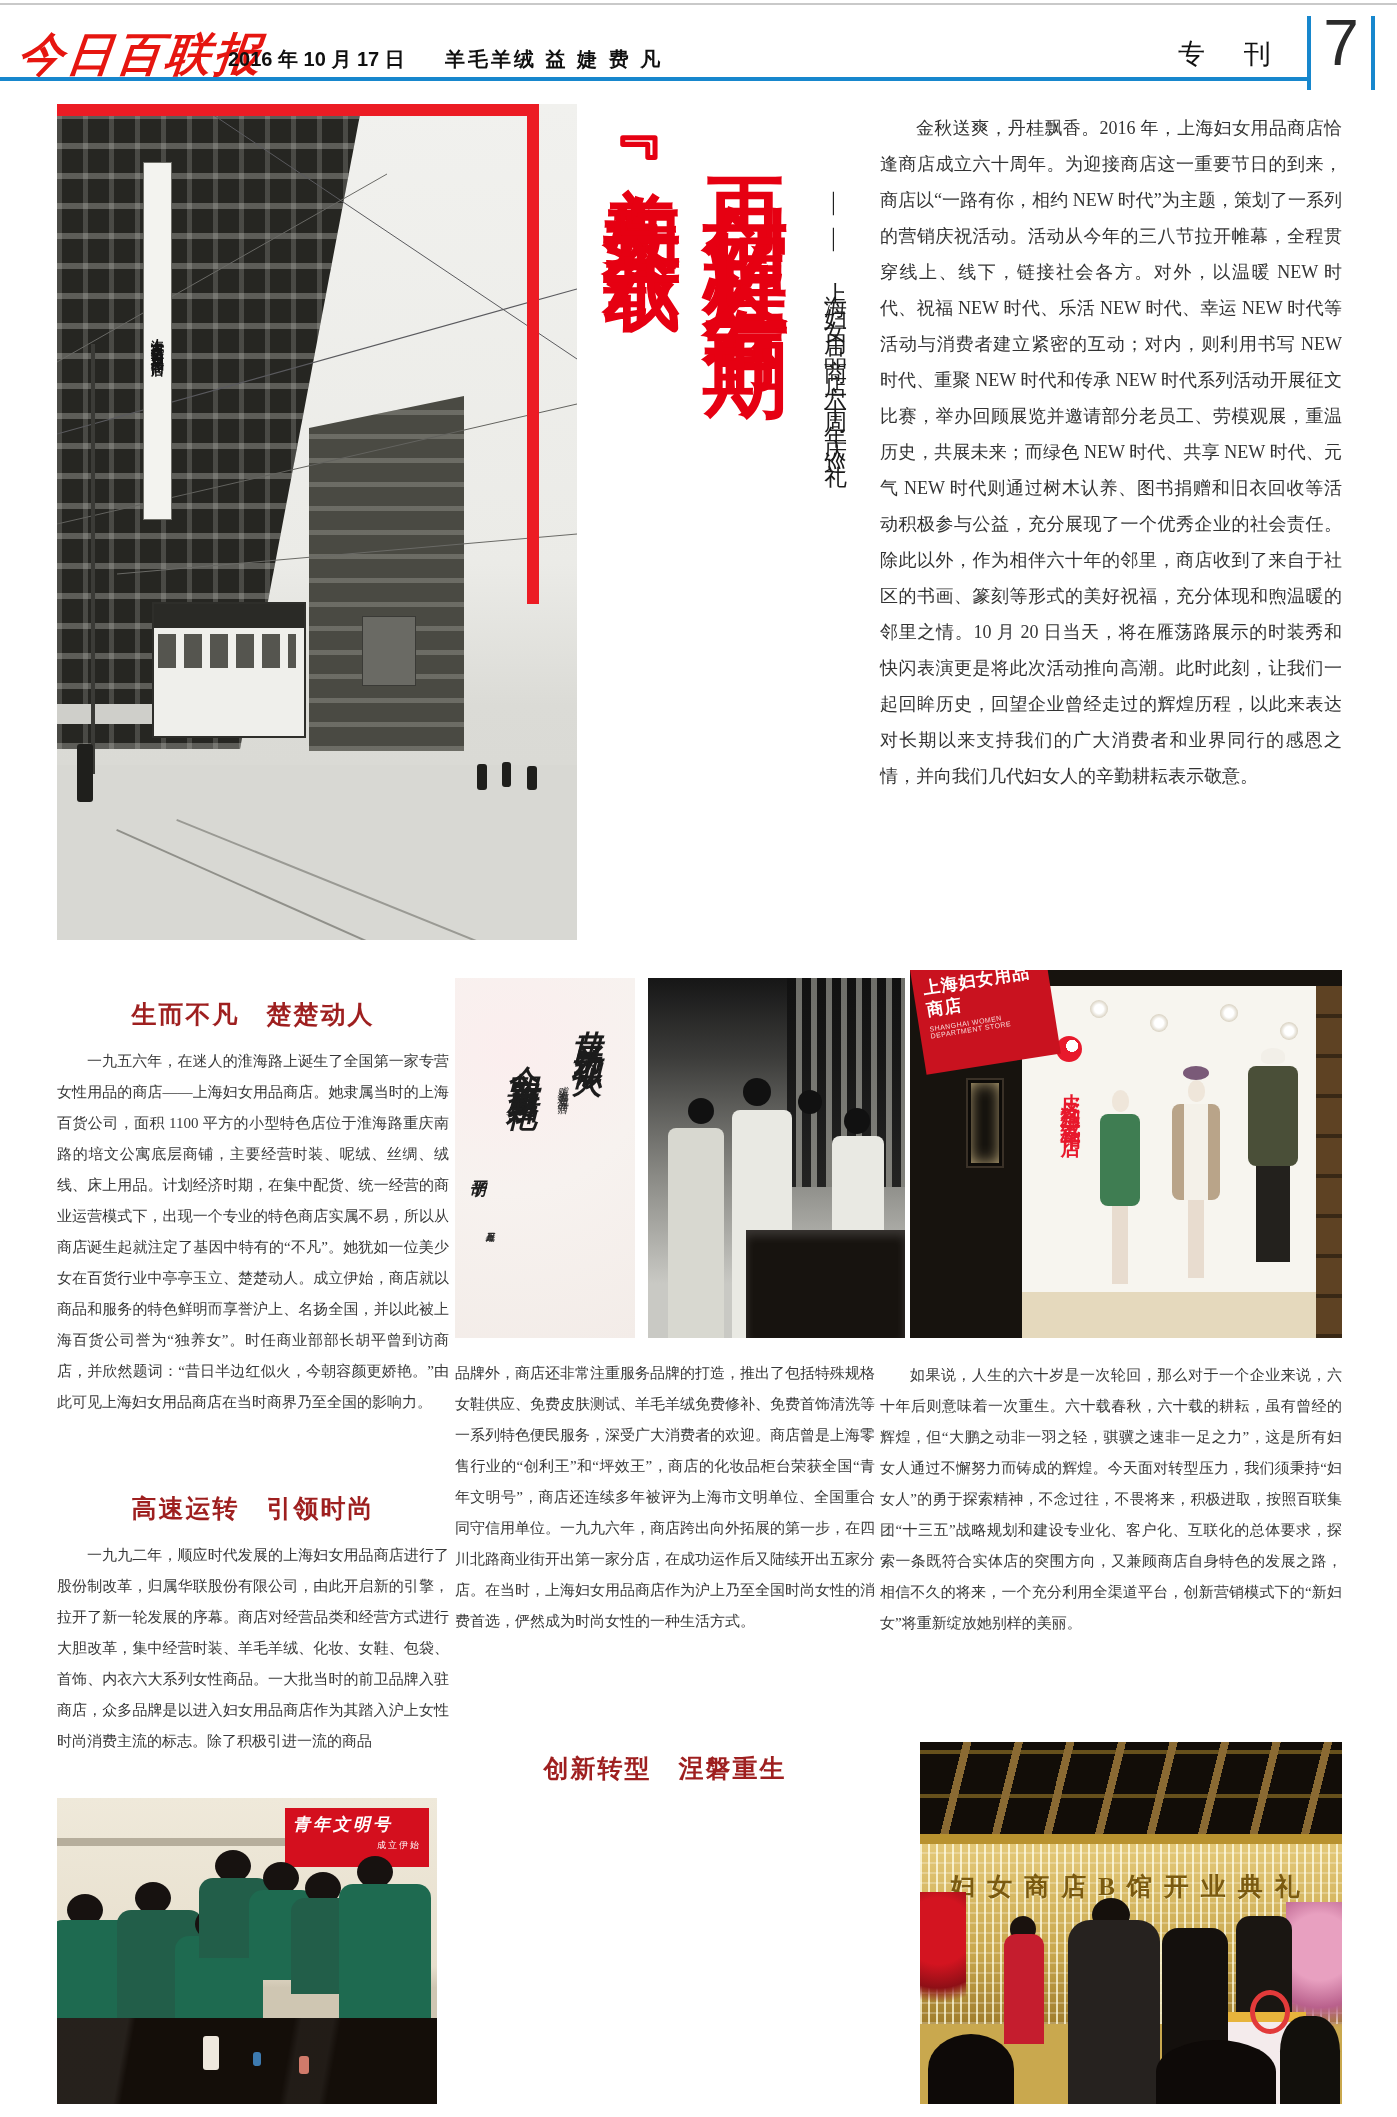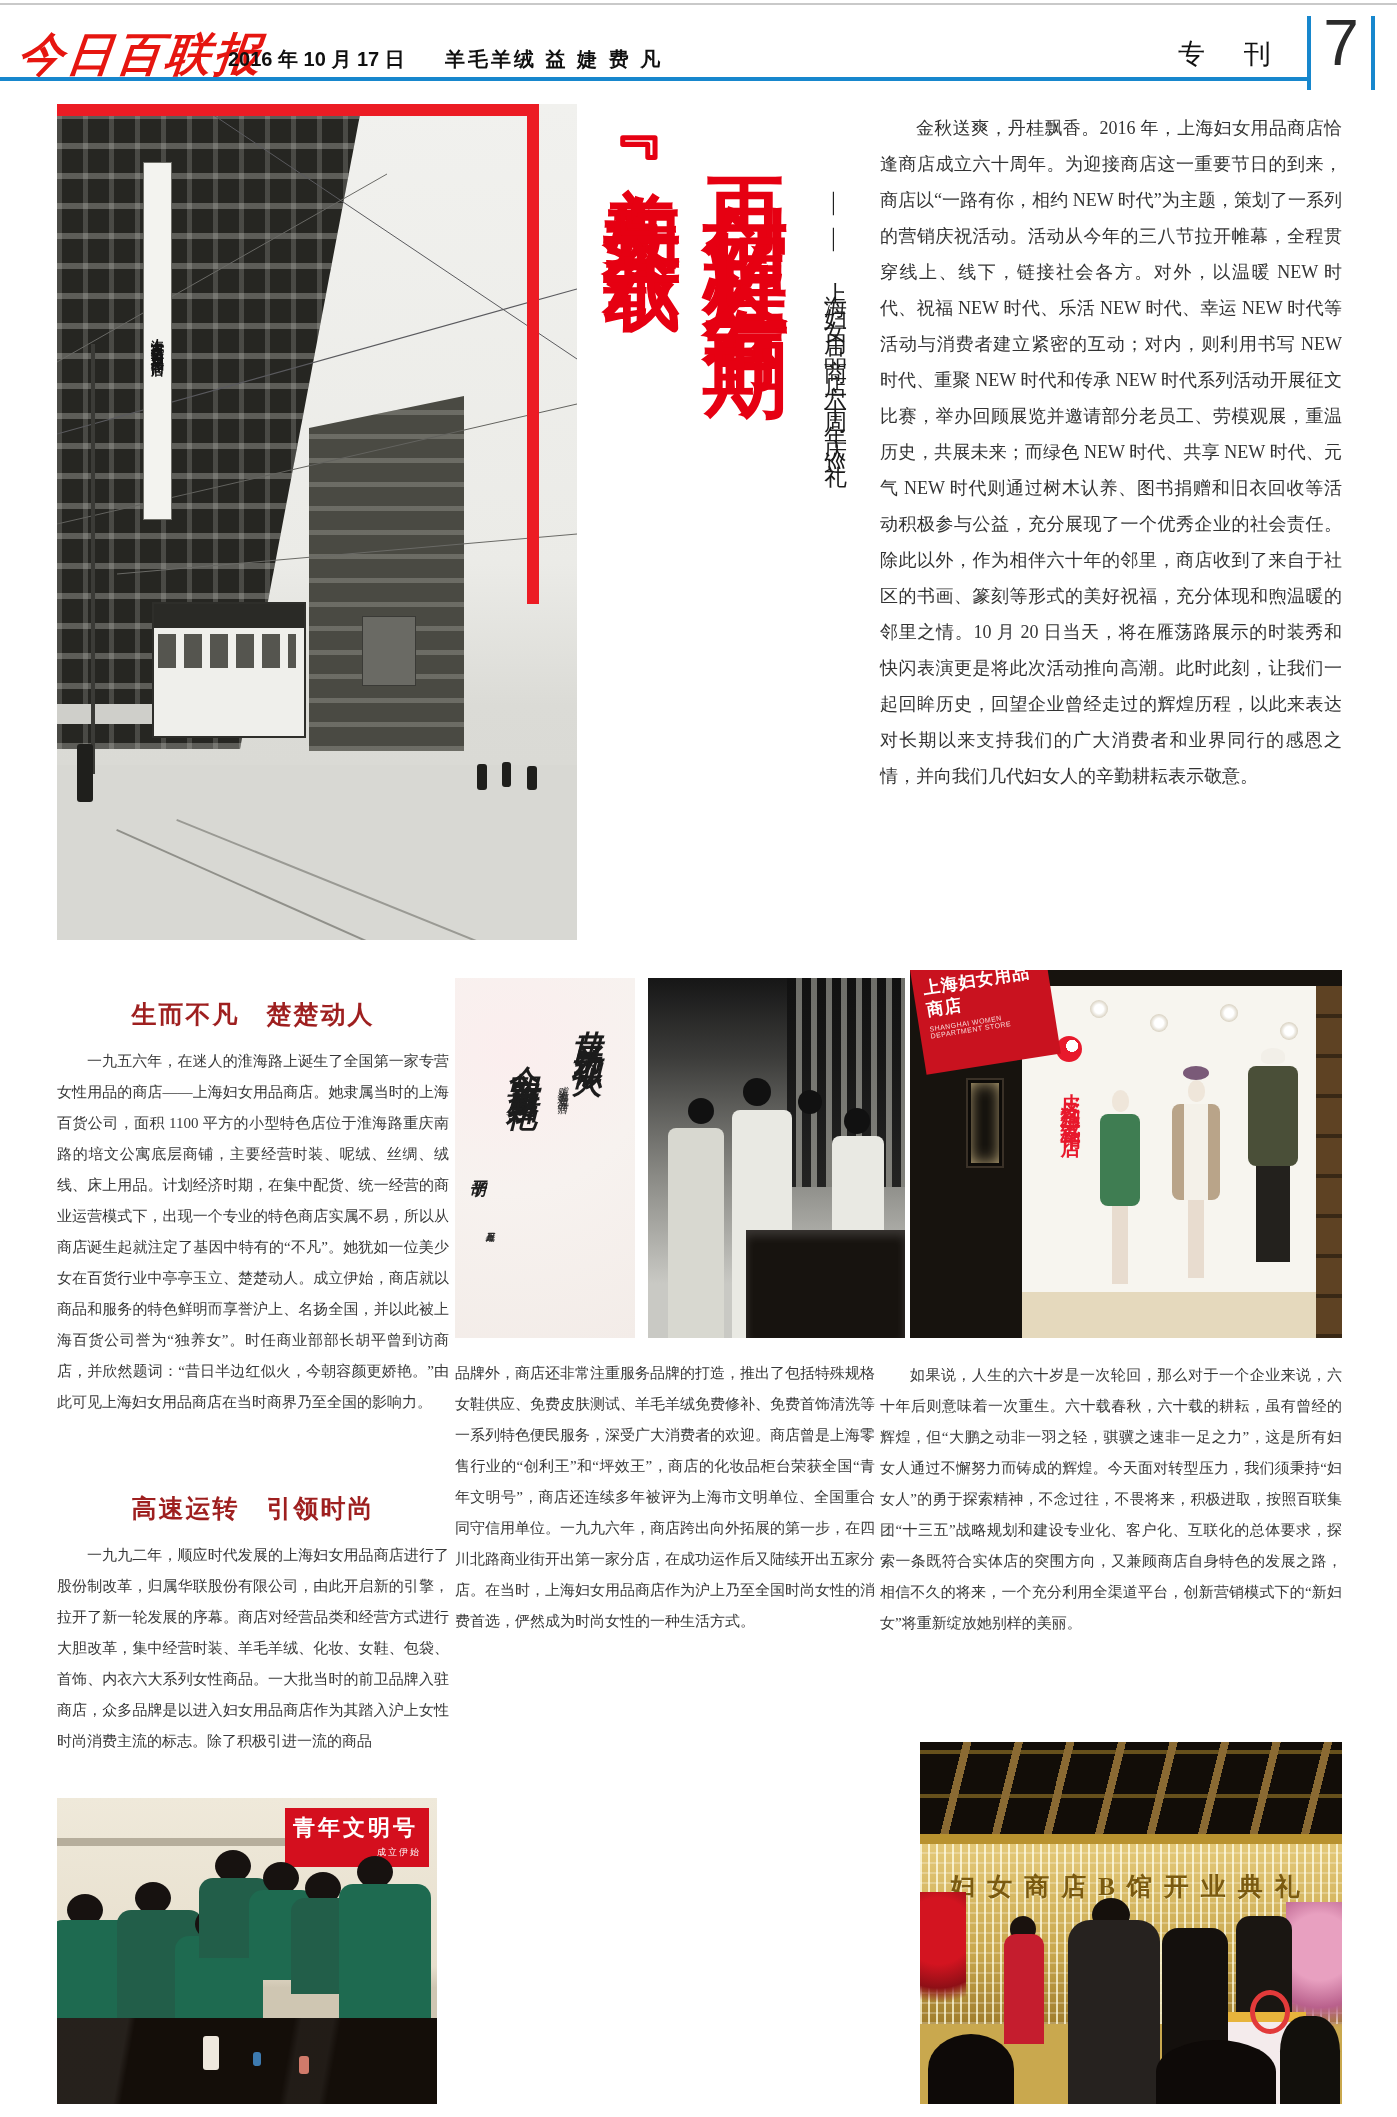--- a/index.html
+++ b/index.html
@@ -112,21 +112,21 @@
   .storef .legs-d{width:34px;height:96px;background:#23211d;margin:0 auto;}
   .storef .shelf{position:absolute;right:0;top:16px;width:26px;bottom:0;background:#5e4223;
         background-image:repeating-linear-gradient(0deg,rgba(0,0,0,.4) 0 4px,transparent 4px 40px);}
 
   
   .training{left:57px;top:1798px;width:380px;height:306px;
         background:linear-gradient(180deg,#efe9da 0%,#e7dfcd 55%,#cfc6b2 62%);}
   .training .cab{position:absolute;left:0;top:40px;width:230px;height:8px;background:#b6ae9c;}
   .training .tsign{position:absolute;right:8px;top:10px;width:128px;height:54px;background:#d40f1e;
         padding:5px 8px 0 8px;}
-  .training .tsign .t1{color:#fff;font-size:22px;font-weight:bold;letter-spacing:3px;}
+  .training .tsign .t1{color:#fff;font-size:17px;font-weight:bold;font-style:italic;letter-spacing:3px;}
   .training .tsign .t2{color:#fff;font-size:9px;text-align:right;margin-top:3px;letter-spacing:2px;}
   .training .table{position:absolute;left:0;bottom:0;width:100%;height:86px;background:#140e09;
         background-image:linear-gradient(100deg,rgba(255,255,255,.08) 0 18%,transparent 20% 60%,rgba(255,255,255,.06) 62% 70%,transparent 72%);}
   .training .hair{position:absolute;width:36px;height:32px;border-radius:50%;background:#171210;}
   .training .coat{position:absolute;border-radius:14px 14px 0 0;background:#1e6a50;}
   .training .coat.b{background:#225e49;}
   .training .bottle{position:absolute;background:#efe8dd;border-radius:3px;}
   .training .bottle.blue{background:#3d7ab0;}
   .training .bottle.pink{background:#d07a6a;}
 
@@ -265,20 +265,21 @@
     </div>
     <div class="lamp"></div>
   </div>
 
   <div class="abs sec-h" style="left:57px;top:998px;">生而不凡　楚楚动人</div>
   <div class="abs para indent" style="left:57px;top:1046px;width:392px;">一九五六年，在迷人的淮海路上诞生了全国第一家专营女性用品的商店——上海妇女用品商店。她隶属当时的上海百货公司，面积 1100 平方的小型特色店位于淮海路重庆南路的培文公寓底层商铺，主要经营时装、呢绒、丝绸、绒线、床上用品。计划经济时期，在集中配货、统一经营的商业运营模式下，出现一个专业的特色商店实属不易，所以从商店诞生起就注定了基因中特有的“不凡”。她犹如一位美少女在百货行业中亭亭玉立、楚楚动人。成立伊始，商店就以商品和服务的特色鲜明而享誉沪上、名扬全国，并以此被上海百货公司誉为“独养女”。时任商业部部长胡平曾到访商店，并欣然题词：“昔日半边红似火，今朝容颜更娇艳。”由此可见上海妇女用品商店在当时商界乃至全国的影响力。</div>
   <div class="abs sec-h" style="left:57px;top:1492px;">高速运转　引领时尚</div>
   <div class="abs para" style="left:455px;top:1358px;width:420px;">品牌外，商店还非常注重服务品牌的打造，推出了包括特殊规格女鞋供应、免费皮肤测试、羊毛羊绒免费修补、免费首饰清洗等一系列特色便民服务，深受广大消费者的欢迎。商店曾是上海零售行业的“创利王”和“坪效王”，商店的化妆品柜台荣获全国“青年文明号”，商店还连续多年被评为上海市文明单位、全国重合同守信用单位。一九九六年，商店跨出向外拓展的第一步，在四川北路商业街开出第一家分店，在成功运作后又陆续开出五家分店。在当时，上海妇女用品商店作为沪上乃至全国时尚女性的消费首选，俨然成为时尚女性的一种生活方式。</div>
 
   <div class="abs para indent" style="left:57px;top:1540px;width:392px;">一九九二年，顺应时代发展的上海妇女用品商店进行了股份制改革，归属华联股份有限公司，由此开启新的引擎，拉开了新一轮发展的序幕。商店对经营品类和经营方式进行大胆改革，集中经营时装、羊毛羊绒、化妆、女鞋、包袋、首饰、内衣六大系列女性商品。一大批当时的前卫品牌入驻商店，众多品牌是以进入妇女用品商店作为其踏入沪上女性时尚消费主流的标志。除了积极引进一流的商品</div>
+  <div class="abs sec-h" style="left:469px;top:1752px;width:392px;">创新转型　涅磐重生</div>
 
   <div class="abs para indent" style="left:880px;top:1360px;width:462px;">如果说，人生的六十岁是一次轮回，那么对于一个企业来说，六十年后则意味着一次重生。六十载春秋，六十载的耕耘，虽有曾经的辉煌，但“大鹏之动非一羽之轻，骐骥之速非一足之力”，这是所有妇女人通过不懈努力而铸成的辉煌。今天面对转型压力，我们须秉持“妇女人”的勇于探索精神，不念过往，不畏将来，积极进取，按照百联集团“十三五”战略规划和建设专业化、客户化、互联化的总体要求，探索一条既符合实体店的突围方向，又兼顾商店自身特色的发展之路，相信不久的将来，一个充分利用全渠道平台，创新营销模式下的“新妇女”将重新绽放她别样的美丽。</div>
 
   <div class="abs photo training">
     <div class="cab"></div>
     <div class="tsign">
       <div class="t1">青年文明号</div>
       <div class="t2">成立伊始</div>
     </div>
     <div class="hair" style="left:10px;top:96px;"></div>

